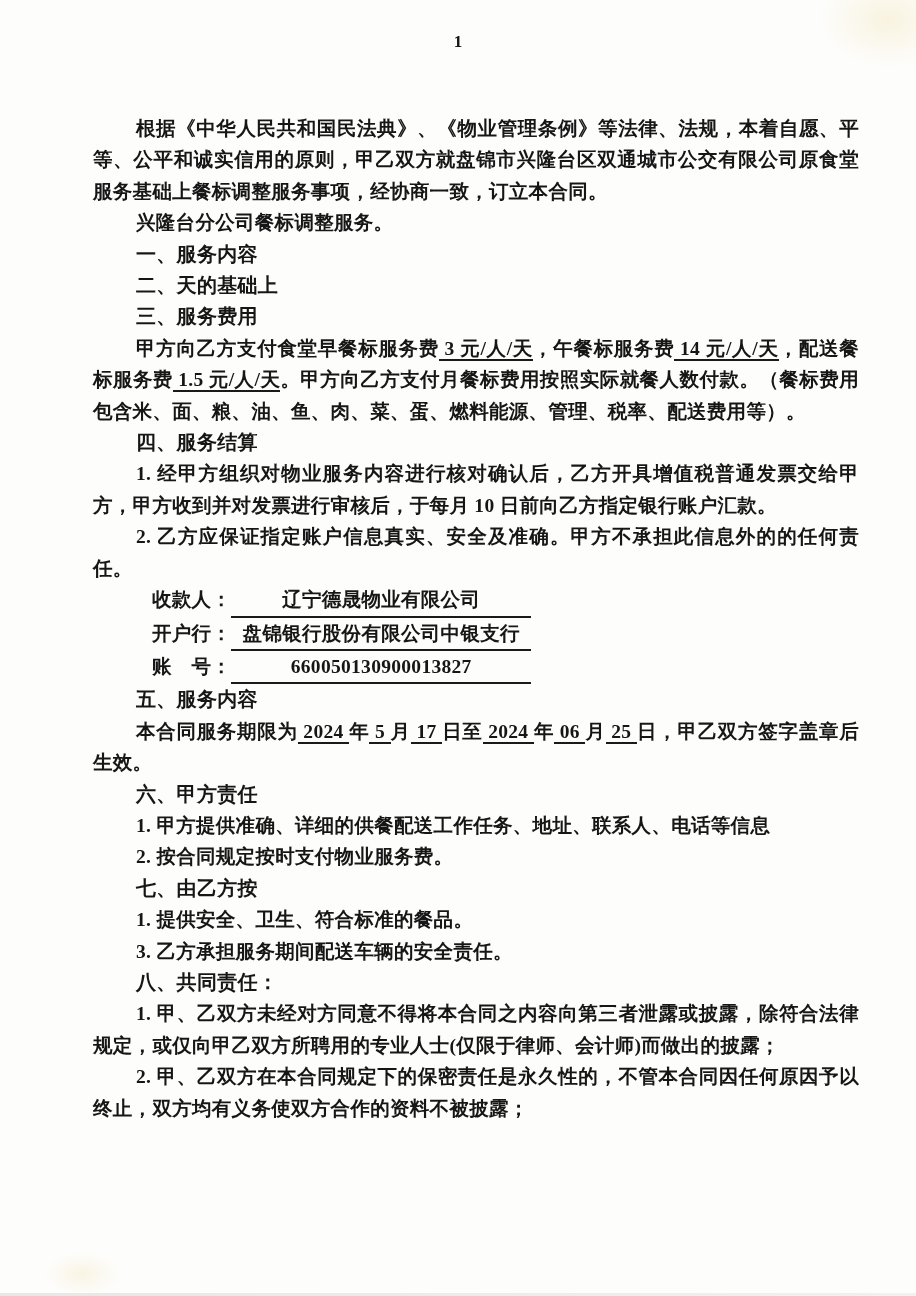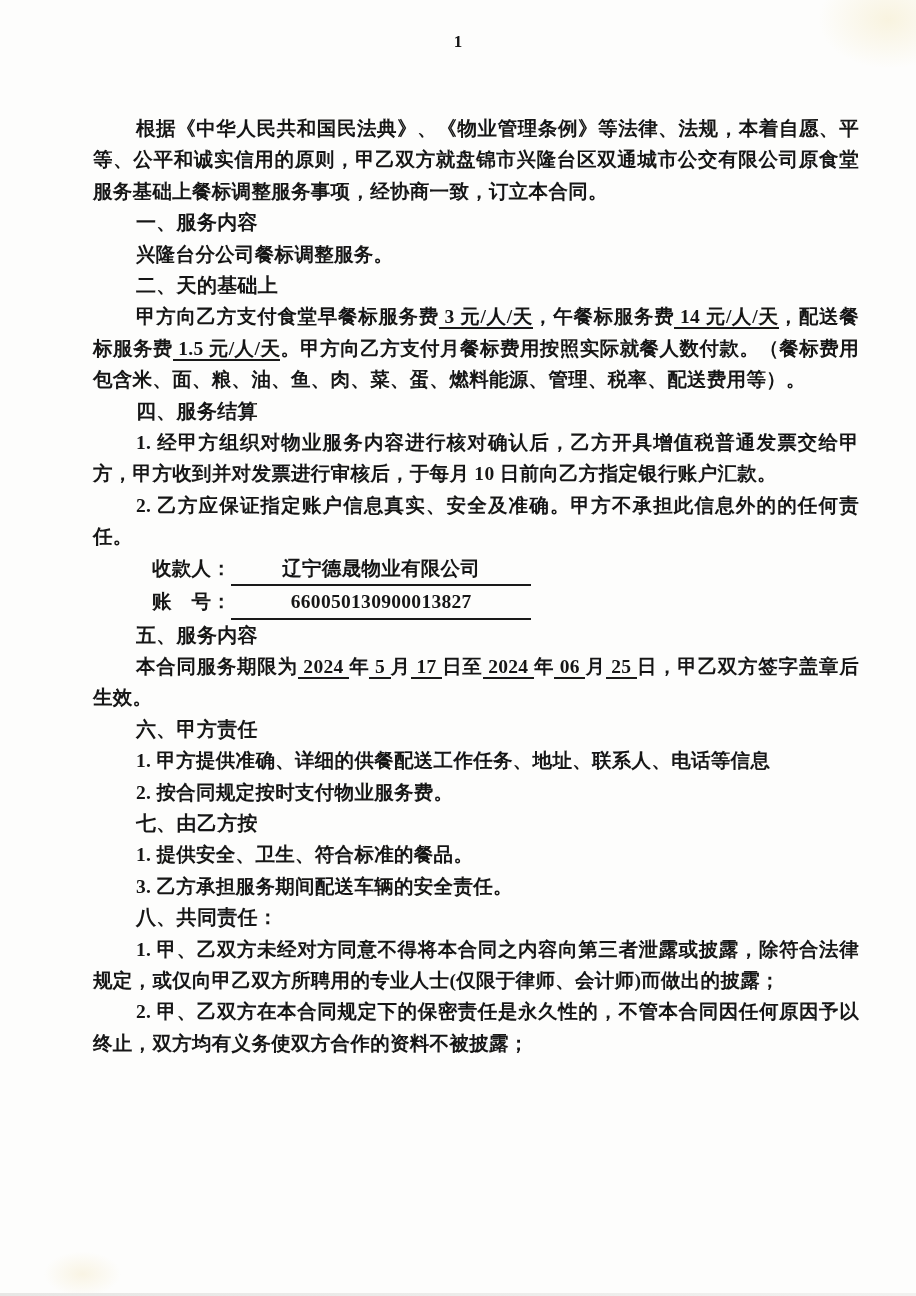--- a/index.html
+++ b/index.html
@@ -57,28 +57,30 @@
     height: 3px;
     background: linear-gradient(to right, #e7e7e5, #f1f1ef);
   }
 </style>
 </head>
 <body>
 
 <div class="page">
   <div class="content">
       <p class="block p"><span>根据《中华人民共和国民法典》、《物业管理条例》等法律、法规，本着自愿、平等、公平和诚实信用的原则，甲乙双方就盘锦市兴隆台区双通城市公交有限公司原食堂服务基础上餐标调整服务事项，经协商一致，订立本合同。</span></p>
+      <p class="block p"><span>兴隆台分公司餐标调整服务。</span></p>
       <p class="block h"><span>一、服务内容</span></p>
-      <p class="block p"><span>兴隆台分公司餐标调整服务。</span></p>
       <p class="block h"><span>二、天的基础上</span></p>
+      <p class="block h"><span>三、服务费用</span></p>
       <p class="block p"><span>甲方向乙方支付食堂早餐标服务费</span><span class="u">&nbsp;3&nbsp;元/人/天</span><span>，午餐标服务费</span><span class="u">&nbsp;14&nbsp;元/人/天</span><span>，配送餐标服务费</span><span class="u">&nbsp;1.5&nbsp;元/人/天</span><span>。甲方向乙方支付月餐标费用按照实际就餐人数付款。（餐标费用包含米、面、粮、油、鱼、肉、菜、蛋、燃料能源、管理、税率、配送费用等）。</span></p>
       <p class="block h"><span>四、服务结算</span></p>
       <p class="block p"><span>1. 经甲方组织对物业服务内容进行核对确认后，乙方开具增值税普通发票交给甲方，甲方收到并对发票进行审核后，于每月 10 日前向乙方指定银行账户汇款。</span></p>
       <p class="block p"><span>2. 乙方应保证指定账户信息真实、安全及准确。甲方不承担此信息外的的任何责任。</span></p>
       <p class="block field"><span class="flabel">收款人：</span><span class="fill">辽宁德晟物业有限公司</span></p>
+      <p class="block field"><span class="flabel">开户行：</span><span class="fill">盘锦银行股份有限公司中银支行</span></p>
       <p class="block field"><span class="flabel">账　号：</span><span class="fill">660050130900013827</span></p>
       <p class="block h"><span>五、服务内容</span></p>
       <p class="block p"><span>本合同服务期限为</span><span class="u">&nbsp;2024&nbsp;</span><span>年</span><span class="u">&nbsp;5&nbsp;</span><span>月</span><span class="u">&nbsp;17&nbsp;</span><span>日至</span><span class="u">&nbsp;2024&nbsp;</span><span>年</span><span class="u">&nbsp;06&nbsp;</span><span>月</span><span class="u">&nbsp;25&nbsp;</span><span>日，甲乙双方签字盖章后生效。</span></p>
       <p class="block h"><span>六、甲方责任</span></p>
       <p class="block p"><span>1. 甲方提供准确、详细的供餐配送工作任务、地址、联系人、电话等信息</span></p>
       <p class="block p"><span>2. 按合同规定按时支付物业服务费。</span></p>
       <p class="block h"><span>七、由乙方按</span></p>
       <p class="block p"><span>1. 提供安全、卫生、符合标准的餐品。</span></p>
       <p class="block p"><span>3. 乙方承担服务期间配送车辆的安全责任。</span></p>
       <p class="block h"><span>八、共同责任：</span></p>

